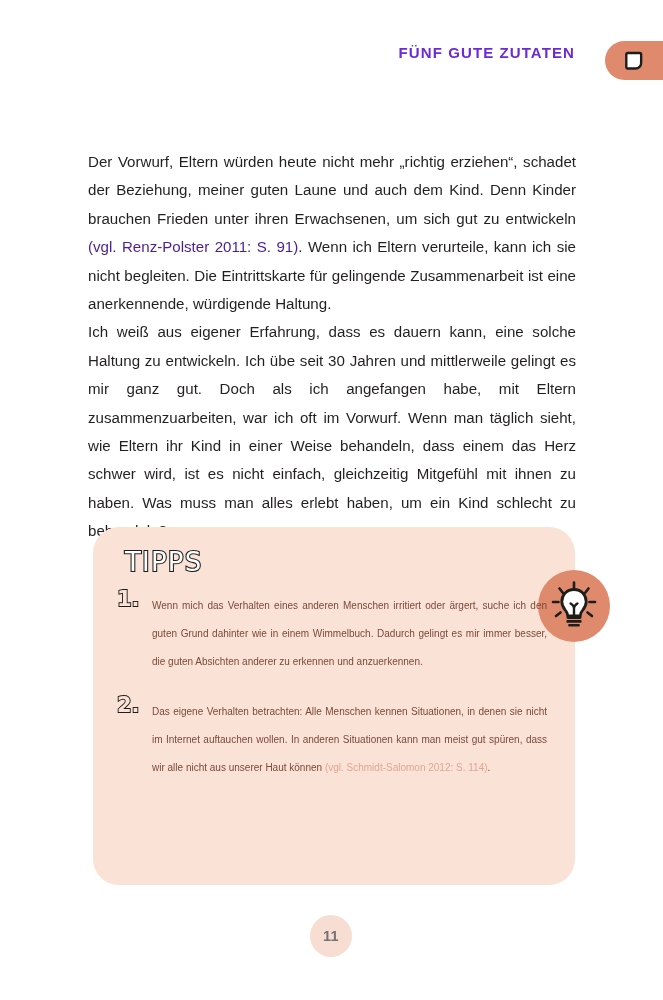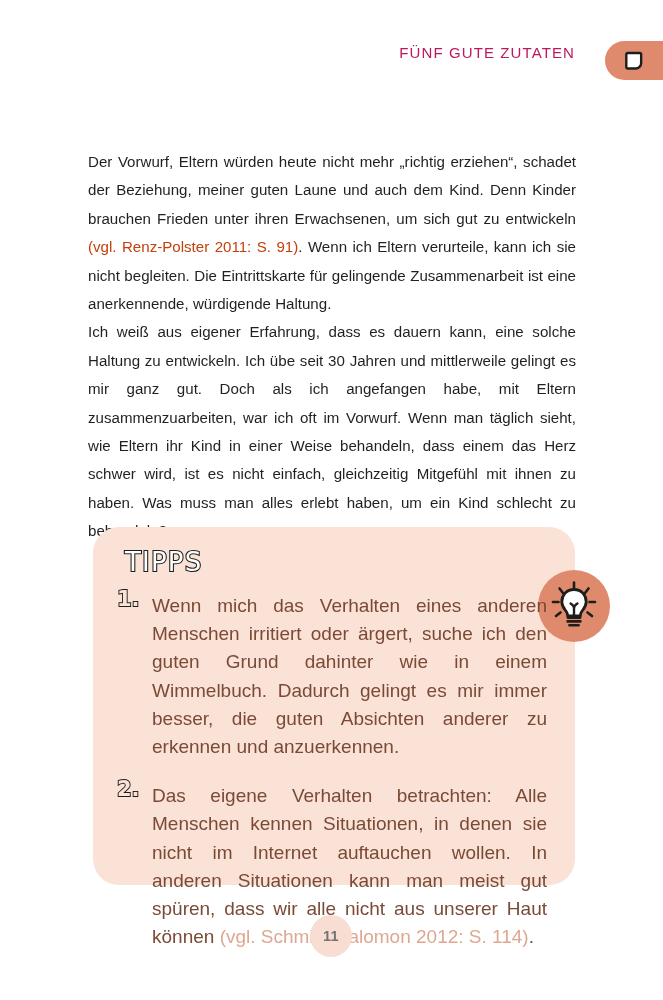--- a/index.html
+++ b/index.html
@@ -21,23 +21,23 @@
     inset: 0;
     background: #ffffff;
   }
 
   
   .running-head {
     position: absolute;
     top: 44px;
     right: 88px;
     font-size: 15px;
-    font-weight: 400;
+    font-weight: 700;
     letter-spacing: 1.1px;
-    color: #be185d;
+    color: #6d28d9;
     text-transform: uppercase;
     white-space: nowrap;
   }
 
   .chapter-tab {
     position: absolute;
     top: 41px;
     right: 0;
     width: 58px;
     height: 39px;
@@ -72,21 +72,21 @@
     margin: 0;
     font-size: 15.1px;
     line-height: 28.4px;
     color: #231f20;
     text-align: justify;
     text-justify: inter-word;
     hyphens: manual;
   }
   .body-par + .body-par { margin-top: 0px; }
   .cite {
-    color: #c2410c;
+    color: #4c1d95;
   }
 
   
   .tips-box {
     position: absolute;
     left: 93px;
     top: 527px;
     width: 482px;
     height: 358px;
     background: #fbe2d7;
@@ -139,21 +139,21 @@
     font-size: 21px;
     font-weight: 700;
     color: #fbe2d7;
     -webkit-text-stroke: 1.9px #1d1d1b;
     paint-order: stroke fill;
     font-family: "DejaVu Sans", sans-serif;
     line-height: 1;
   }
   .tip-text {
     margin: 0;
-    font-size: 19px;
+    font-size: 10px;
     line-height: 28.2px;
     color: #7a4a36;
     text-align: justify;
     text-justify: inter-word;
   }
   .tip-cite { color: #dfa690; }
 
   
   .folio {
     position: absolute;

